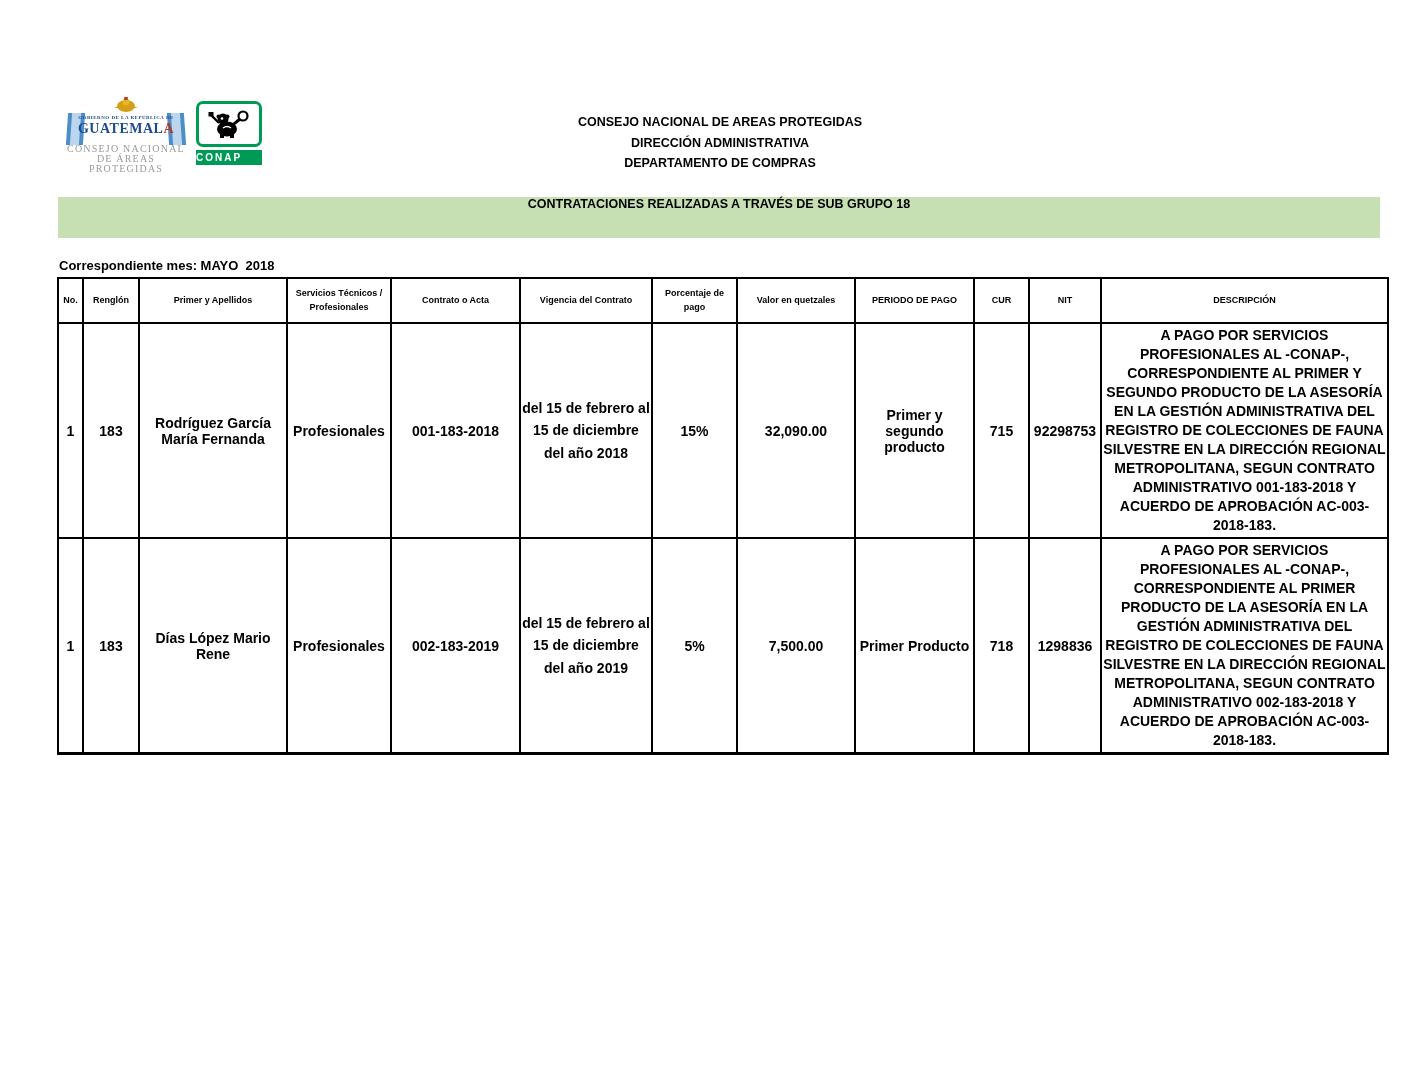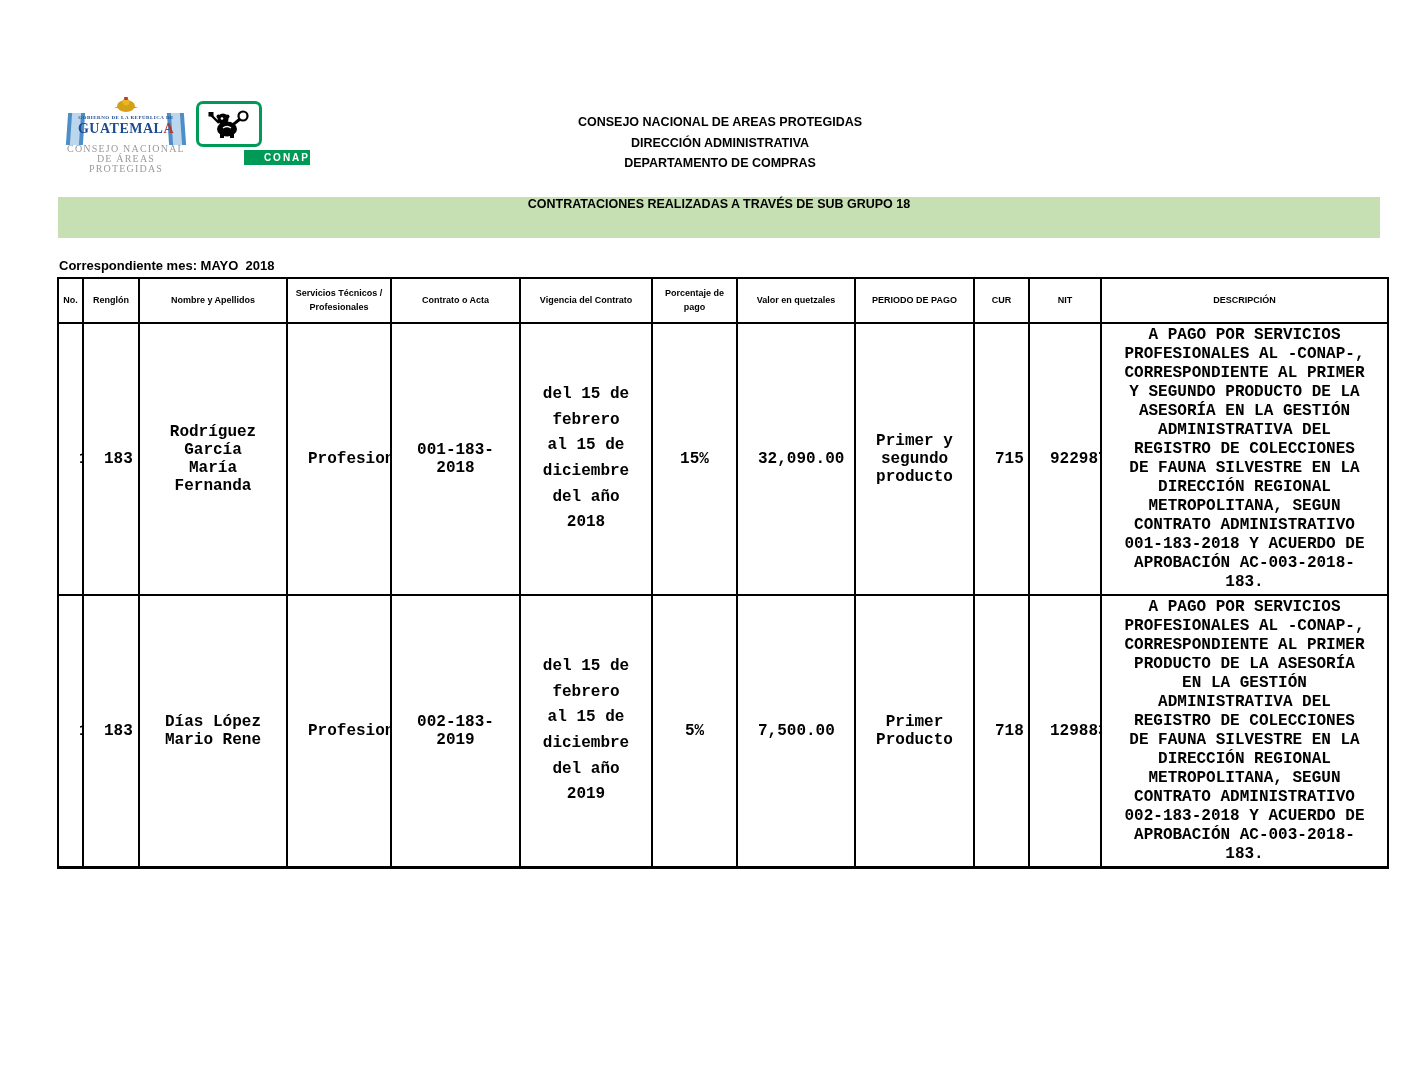--- a/index.html
+++ b/index.html
@@ -43,21 +43,21 @@
     position:absolute; left:196px; top:101px; width:66px; height:64px;
   }
   .conap-box {
     position:absolute; left:0; top:0; width:66px; height:46px;
     border:3px solid #009a57; border-radius:7px; background:#fff;
     display:flex; align-items:center; justify-content:center;
   }
   .conap-bar {
     position:absolute; left:0; bottom:0; width:66px; height:15px;
     background:#009a57; color:#fff; font-weight:bold; font-size:10px;
-    letter-spacing:2px; text-align:right; line-height:15px;margin-left:48px;
+    letter-spacing:2px; text-align:left; line-height:15px;
   }
 
   
   .org-header {
     position:absolute; left:420px; top:112px; width:600px;
     text-align:center; font-weight:bold; font-size:12.5px; line-height:20.5px;
   }
 
   
   .banner {
@@ -79,21 +79,21 @@
     border-collapse:collapse; table-layout:fixed; width:1330px;
     border:1px solid #ec4899;
   }
   table.main th, table.main td {
     border:2px solid #000;
     text-align:center; vertical-align:middle;
     font-weight:bold; overflow:hidden;
   }
   table.main tr.lastrow td { border-bottom:3px solid #000; }
   table.main th { font-size:9px; line-height:1.5; padding:2px 1px; }
-  table.main td { font-size:16px; padding:2px 20px;font-family:Liberation Mono, monospace; }
+  table.main td { font-size:14px; padding:2px 1px; }
   td.c-vigencia { font-size:11px; line-height:1.6; }
   td.c-desc { font-size:10.5px; line-height:19px; padding:4px 7px; }
   tr.hdr   { height:45px; }
   tr.row-0 { height:183px; }
   tr.row-1 { height:187px; }
 </style>
 </head>
 <body>
 
 <div class="page">
@@ -165,21 +165,21 @@
           <col style="width:118px">
           <col style="width:119px">
         <col style="width:55px">
           <col style="width:72px">
           <col style="width:287px">
       </colgroup>
       <thead>
         <tr class="hdr">
           <th>No.</th>
           <th>Renglón</th>
-          <th>Nombre y Apellidos</th>
+          <th>Primer y Apellidos</th>
           <th>Servicios  Técnicos / Profesionales</th>
           <th>Contrato o Acta</th>
           <th>Vigencia del Contrato</th>
           <th>Porcentaje de pago</th>
           <th>Valor en quetzales</th>
           <th>PERIODO DE PAGO</th>
           <th>CUR</th>
           <th>NIT</th>
           <th>DESCRIPCIÓN</th>
         </tr>

